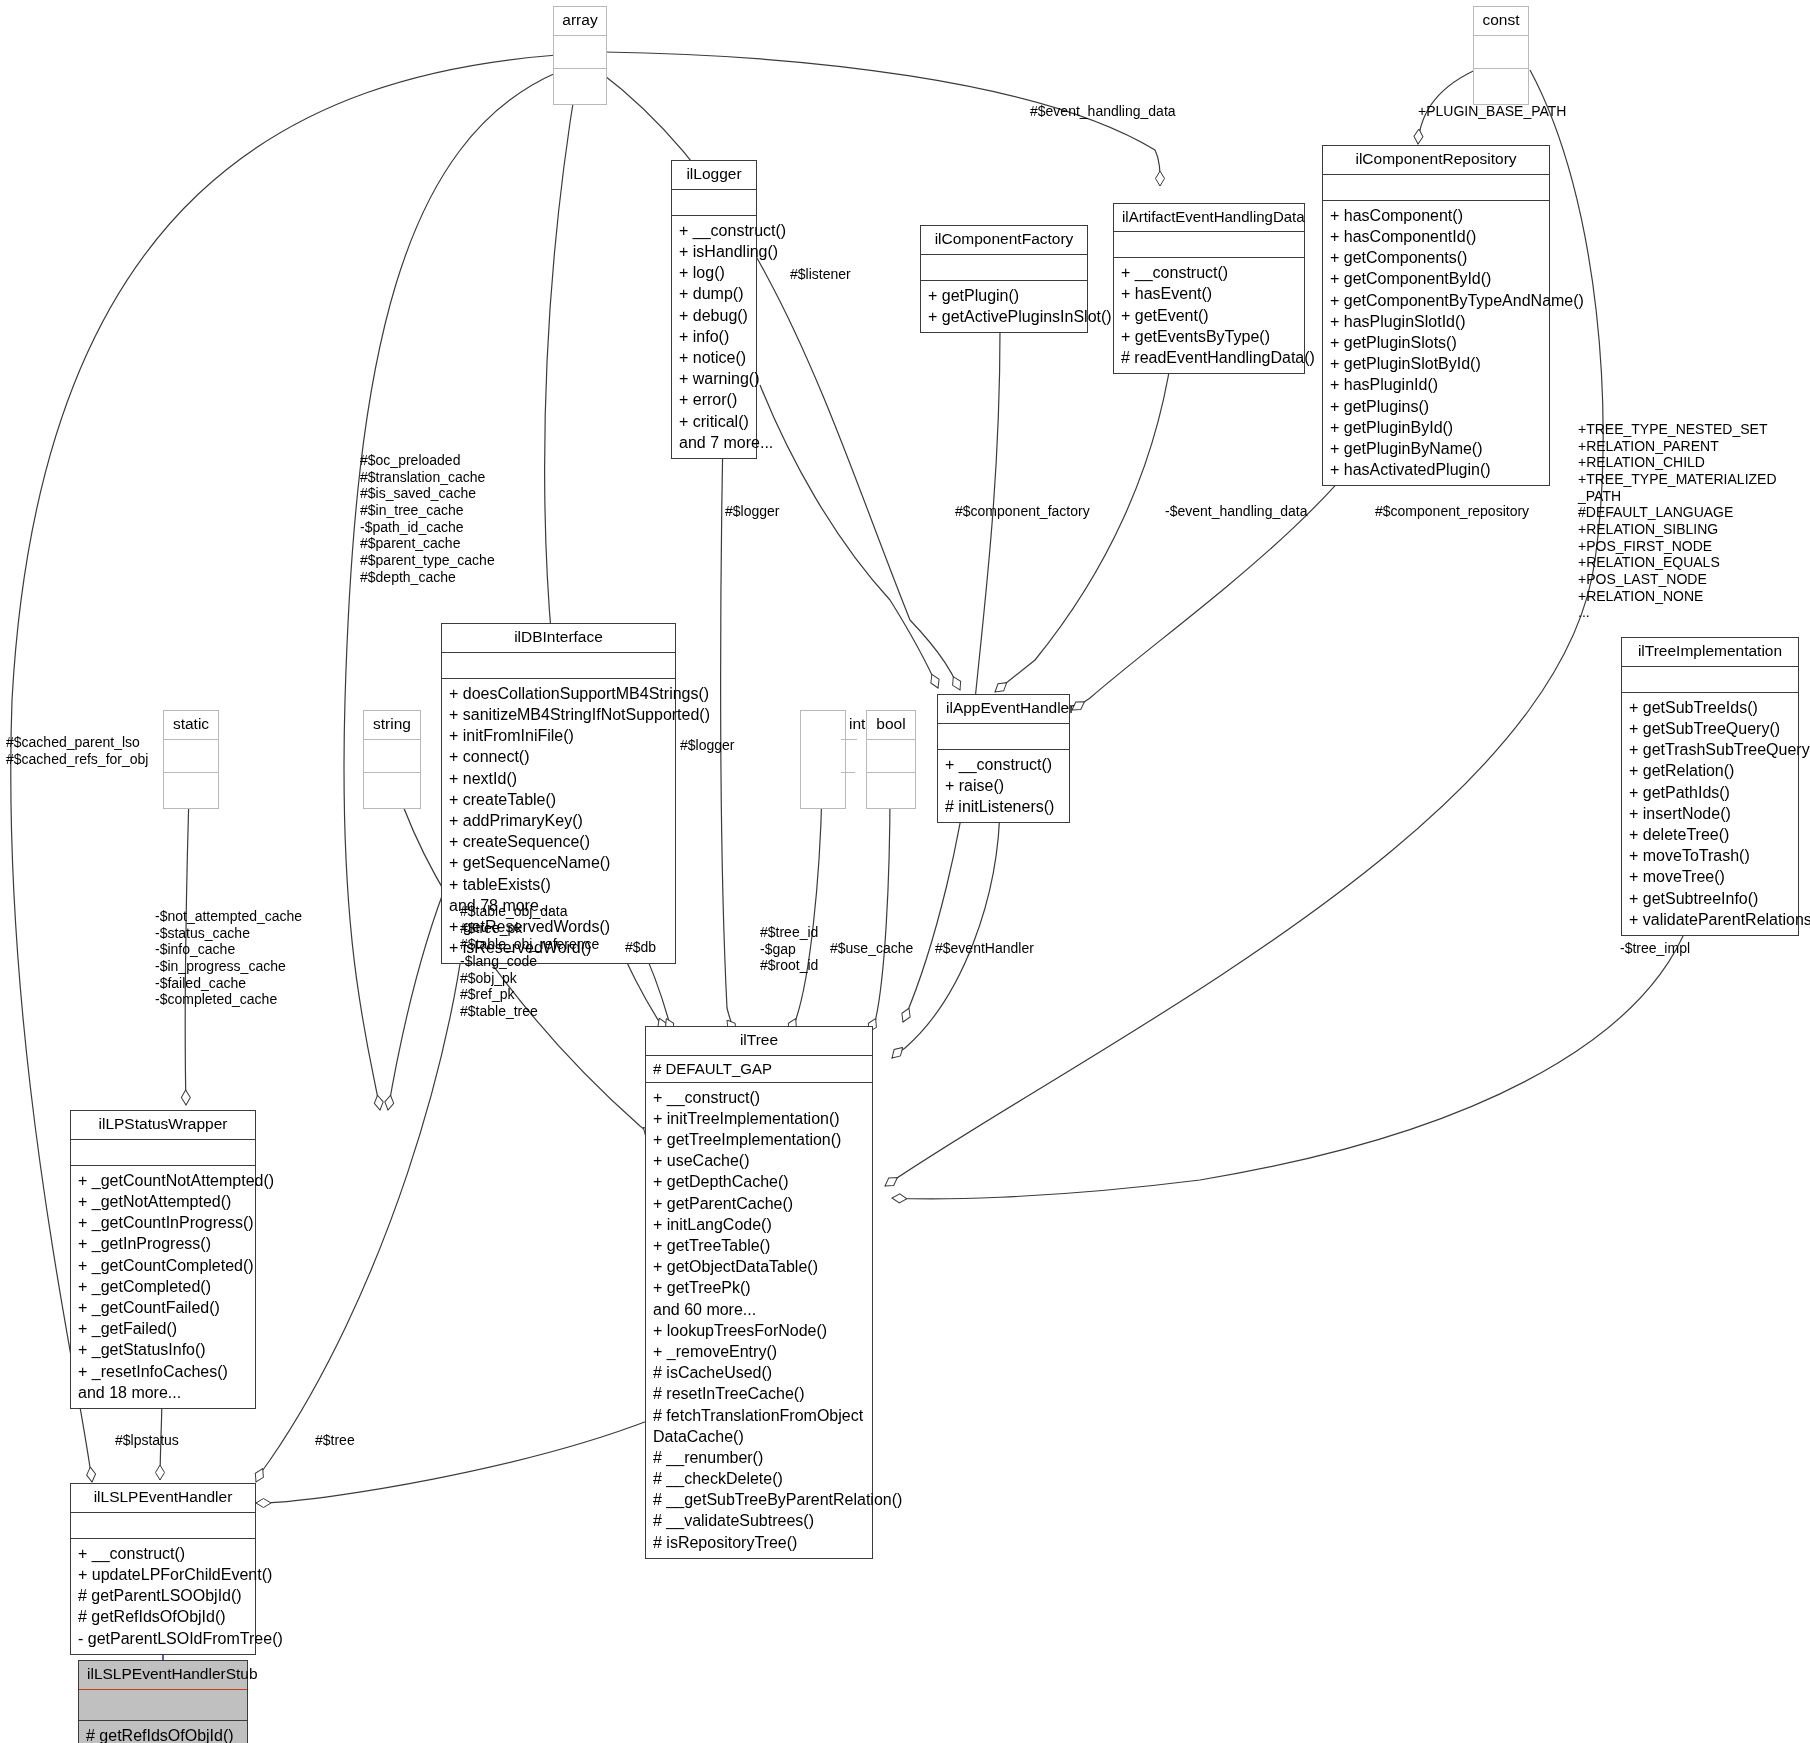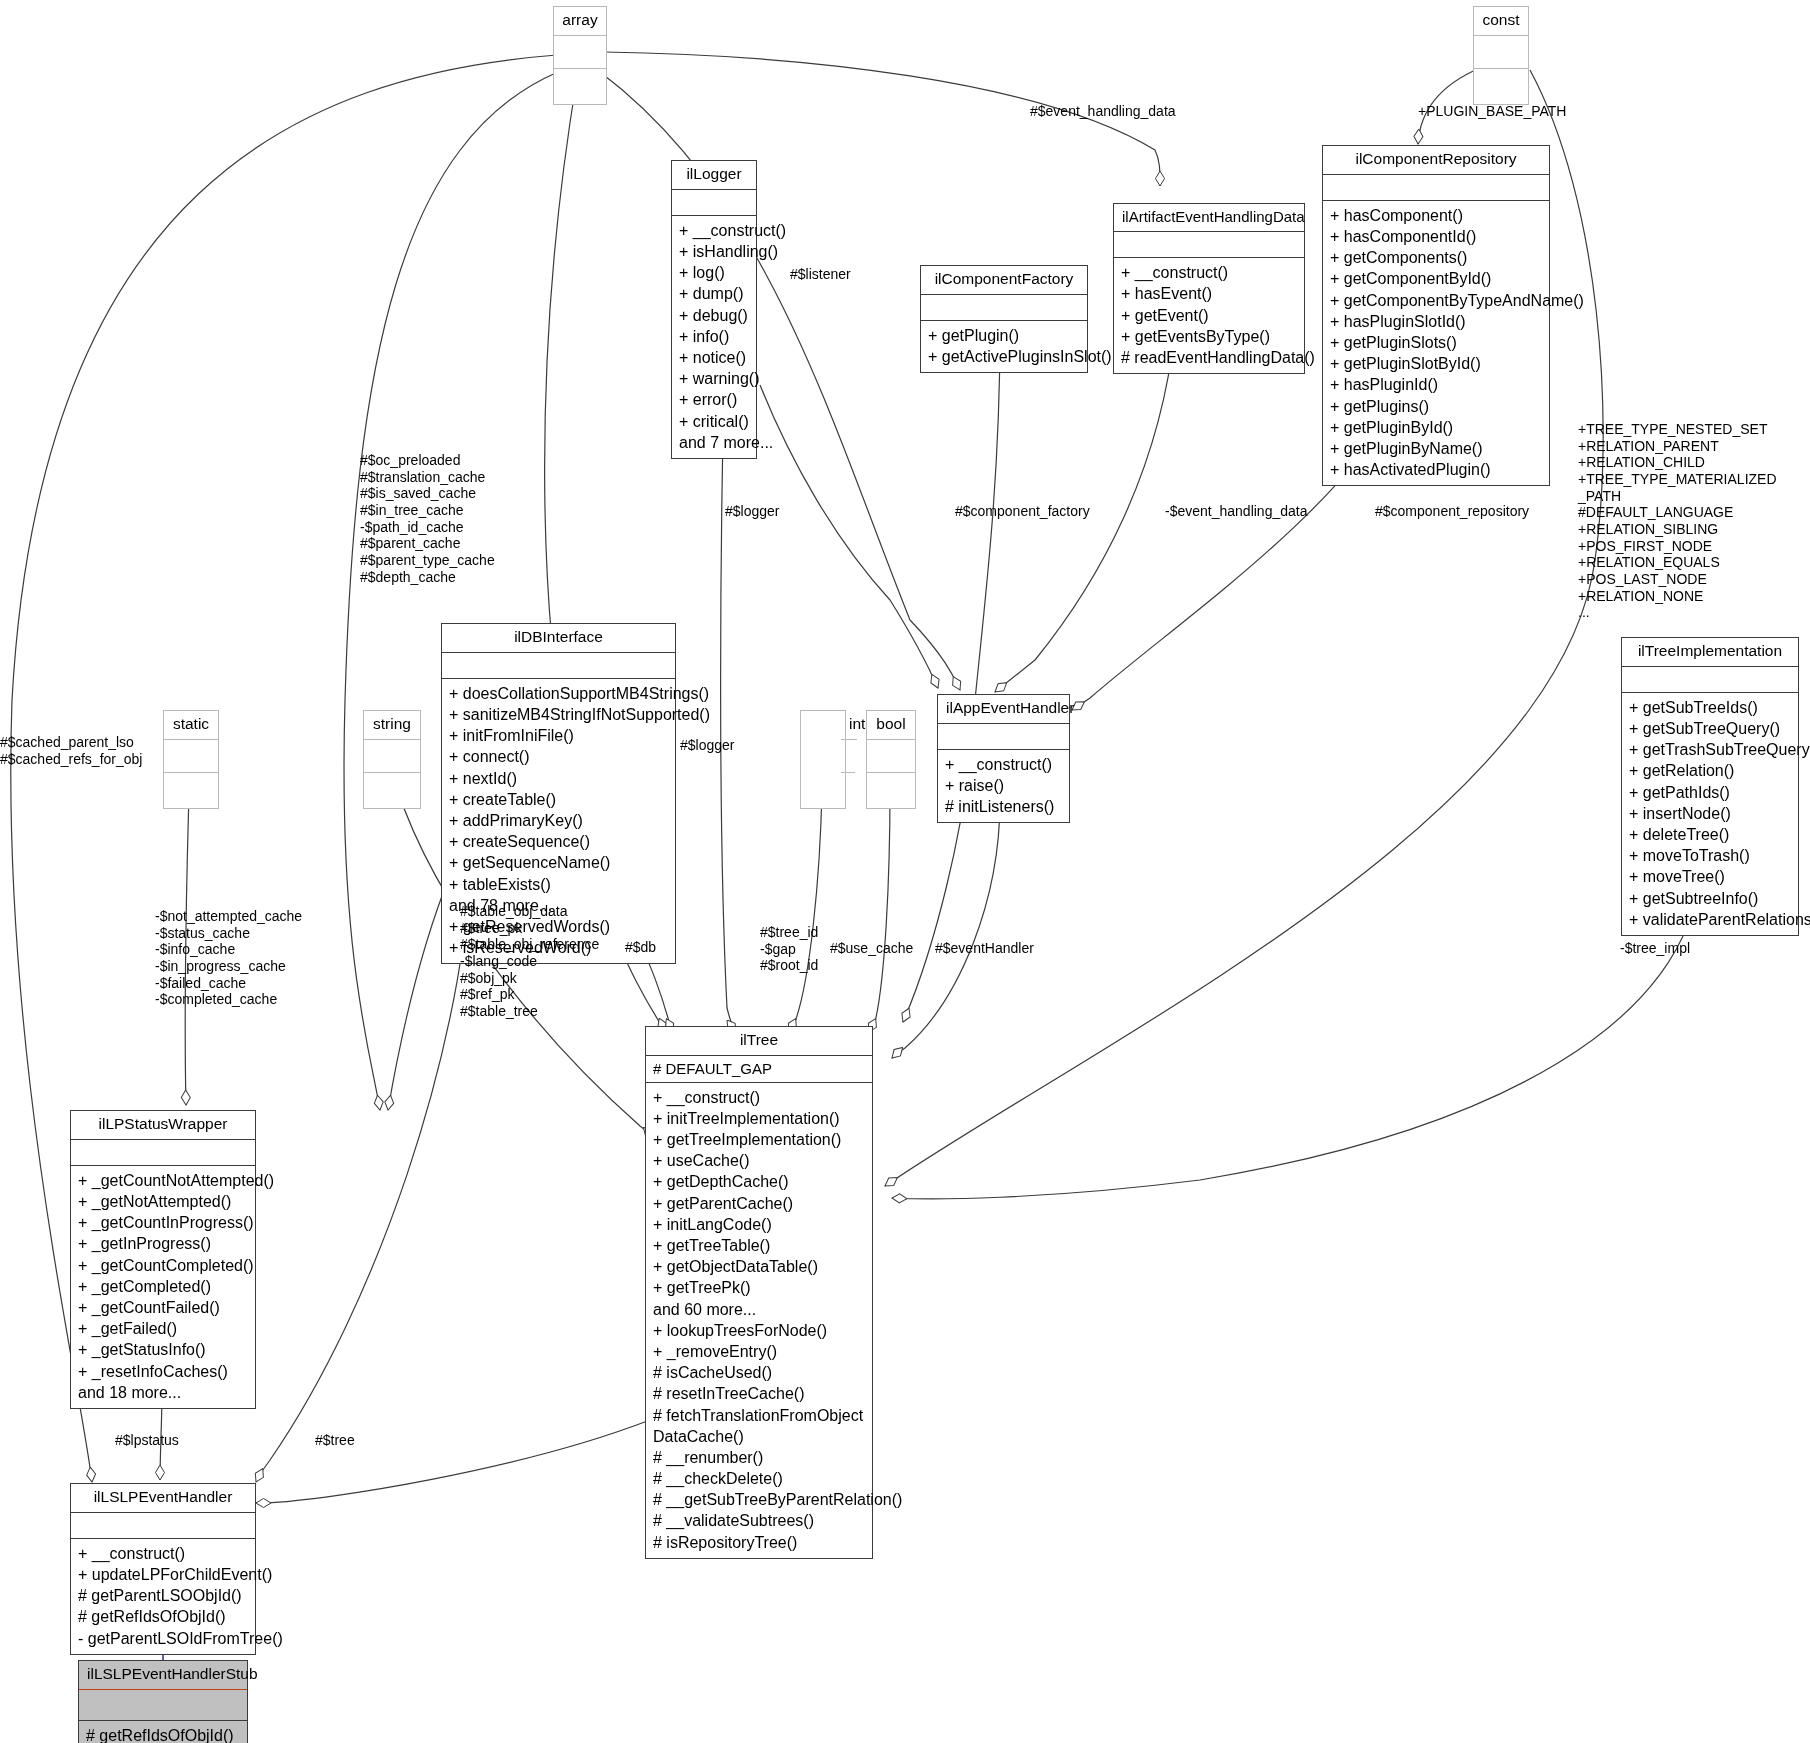--- a/index.html
+++ b/index.html
@@ -156,21 +156,21 @@
       <div>+ debug()</div>
       <div>+ info()</div>
       <div>+ notice()</div>
       <div>+ warning()</div>
       <div>+ error()</div>
       <div>+ critical()</div>
       <div>and 7 more...</div>
     </div>
   </div>
 
-  <div class="node" style="left:920px;top:225px;width:168px;margin-top:40px;">
+  <div class="node" style="left:920px;top:225px;width:168px;">
     <div class="nm">ilComponentFactory</div>
     <div class="attrs"></div>
     <div class="ops">
       <div>+ getPlugin()</div>
       <div>+ getActivePluginsInSlot()</div>
     </div>
   </div>
 
   <div class="node" style="left:1113px;top:203px;width:192px;">
     <div class="nm" style="font-size:15px">ilArtifactEventHandlingData</div>
@@ -340,21 +340,21 @@
 +RELATION_CHILD
 +TREE_TYPE_MATERIALIZED
 _PATH
 #DEFAULT_LANGUAGE
 +RELATION_SIBLING
 +POS_FIRST_NODE
 +RELATION_EQUALS
 +POS_LAST_NODE
 +RELATION_NONE
 ...</div>
-  <div class="elabel" style="left:0px;top:734px;width:200px;text-align:left;padding-left:0;">#$cached_parent_lso
+  <div class="elabel" style="left:0px;top:734px;width:200px;text-align:left;padding-left:6px;">#$cached_parent_lso
 #$cached_refs_for_obj</div>
   <div class="elabel" style="left:680px;top:737px;width:120px;">#$logger</div>
   <div class="elabel" style="left:155px;top:908px;width:180px;">-$not_attempted_cache
 -$status_cache
 -$info_cache
 -$in_progress_cache
 -$failed_cache
 -$completed_cache</div>
   <div class="elabel" style="left:460px;top:903px;width:215px;">#$table_obj_data
 #$tree_pk

